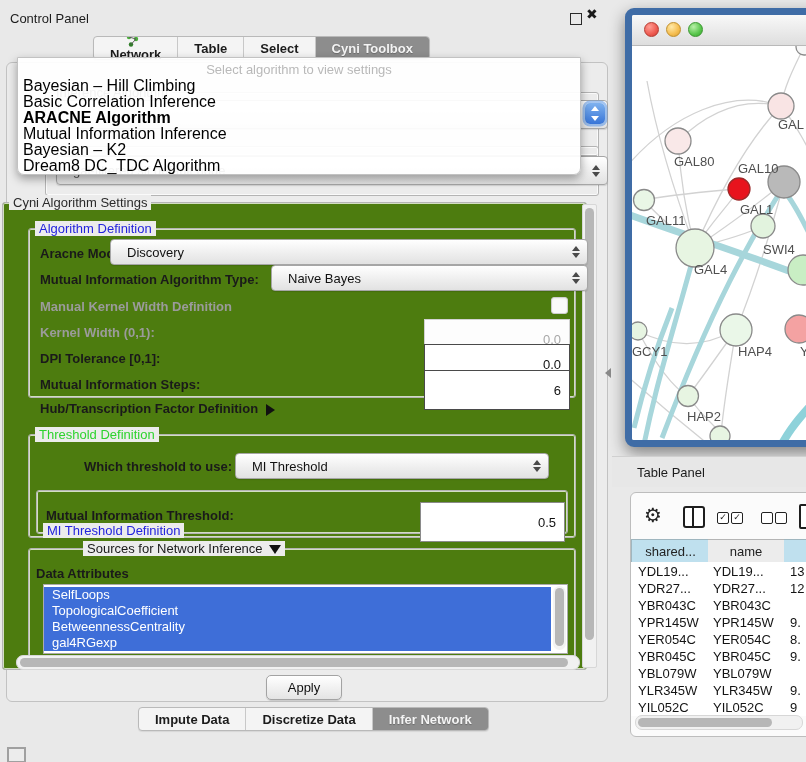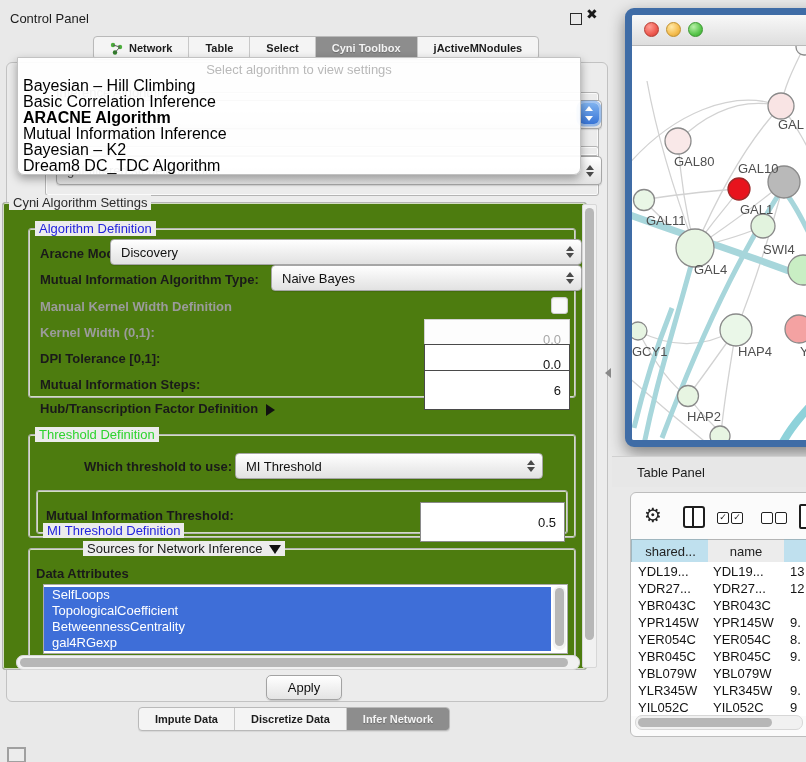--- a/index.html
+++ b/index.html
@@ -8,34 +8,34 @@
   .abs{position:absolute;}
   .lbl{font-size:13px;color:#1a1a1a;white-space:nowrap;}
   .b{font-weight:700;}
   .dis{color:#9b9b9b;}
   
   .grp{position:absolute;border:1px solid #b4b4b4;border-radius:3px;box-shadow:inset 0 0 0 1px rgba(255,255,255,.75);}
   .gtitle{position:absolute;top:-8px;left:6px;background:#ececec;padding:0 4px;font-size:13px;white-space:nowrap;}
   .blue{color:#2323dd;}
   .green{color:#2ed32e;}
   
-  .combo{position:absolute;background:linear-gradient(#ffffff,#ededed 60%,#e2e2e2);border:1px solid #a6a6a6;border-radius:4px;box-shadow:0 1px 1px rgba(0,0,0,.12);font-size:13px;color:#111;display:flex;align-items:center;padding-left:10px;}
+  .combo{position:absolute;background:linear-gradient(#ffffff,#ededed 60%,#e2e2e2);border:1px solid #a6a6a6;border-radius:4px;box-shadow:0 1px 1px rgba(0,0,0,.12);font-size:13px;color:#111;display:flex;align-items:center;padding-left:16px;}
   .spin{position:absolute;right:6px;top:50%;transform:translateY(-50%);width:9px;height:14px;}
   .spin .up{position:absolute;top:1px;left:0;width:0;height:0;border-left:4.5px solid transparent;border-right:4.5px solid transparent;border-bottom:5px solid #4a4a4a;}
   .spin .dn{position:absolute;bottom:1px;left:0;width:0;height:0;border-left:4.5px solid transparent;border-right:4.5px solid transparent;border-top:5px solid #4a4a4a;}
   
   .field{position:absolute;background:#fff;border:1px solid #c9c9c9;font-size:13px;color:#111;text-align:right;padding:8px 8px;display:flex;align-items:center;justify-content:flex-end;}
   .field.strong{border:1.5px solid #4a4a4a;}
   .field.disf{color:#a8a8a8;border:1px solid #d2d2d2;background:#fdfdfd;}
   
   .sb-track{position:absolute;background:#f1f1f1;border:1px solid #d7d7d7;border-radius:7px;}
   .sb-thumb{position:absolute;background:#b7b7b7;border-radius:6px;}
   
   .seg{position:absolute;display:flex;background:#f4f4f4;border:1px solid #b9b9b9;border-radius:4px;overflow:hidden;box-shadow:0 1px 1px rgba(0,0,0,.08);}
-  .seg .tab{font-size:11px;font-weight:700;color:#1c1c1c;display:flex;align-items:center;justify-content:center;padding:0 16px;border-right:1px solid #c8c8c8;height:22px;white-space:nowrap;}
+  .seg .tab{font-size:13px;font-weight:700;color:#1c1c1c;display:flex;align-items:center;justify-content:center;padding:0 16px;border-right:1px solid #c8c8c8;height:22px;white-space:nowrap;flex-direction:column;}
   .seg .tab:last-child{border-right:none;}
   .seg .tab.sel{background:#8d8d8d;color:#f4f4f4;text-shadow:0 1px 1px rgba(0,0,0,.25);}
   
   #dropdown{position:absolute;left:17px;top:57px;width:562px;height:116px;background:rgba(255,255,255,.93);border:1px solid #c2c2c2;border-radius:0 0 7px 7px;box-shadow:0 4px 10px rgba(0,0,0,.35);z-index:30;}
   #dropdown .prompt{font-size:13px;color:#b9b9b9;text-align:center;padding-top:4px;}
   #dropdown .mi{font-size:16px;color:#000;padding:1px 0 0 5px;height:15px;line-height:15px;}
   #dropdown .mi.selb{font-weight:700;}
   
   .attr-item{height:16px;line-height:16px;font-size:13px;color:#fff;background:#3e6ed8;padding-left:8px;white-space:nowrap;}
   
@@ -83,23 +83,20 @@
         <span>Network</span>
       </div>
       <div class="tab">
           <span>Table</span>
         </div>
       <div class="tab">
           <span>Select</span>
         </div>
       <div class="tab sel">
           <span>Cyni Toolbox</span>
-        </div>
-      <div class="tab">
-          <span>jActiveMNodules</span>
         </div>
     </div>
 
     <div class="abs" style="left:6px;top:62px;width:600px;height:638px;background:#ececec;border:1px solid #c2c2c2;border-radius:6px;"></div>
 
     <div class="grp" style="left:45px;top:92px;width:552px;height:62px;">
       <span class="gtitle" style="color:#3c3c3c;">Inference Algorithm</span>
     </div>
     <div class="combo" style="left:58px;top:100px;width:532px;height:27px;">
       <div class="abs" style="right:2px;top:2px;width:20px;height:21px;border-radius:5px;background:linear-gradient(#7fb2ef,#3875d7);box-shadow:0 0 0 2.5px rgba(90,150,230,.55);">

